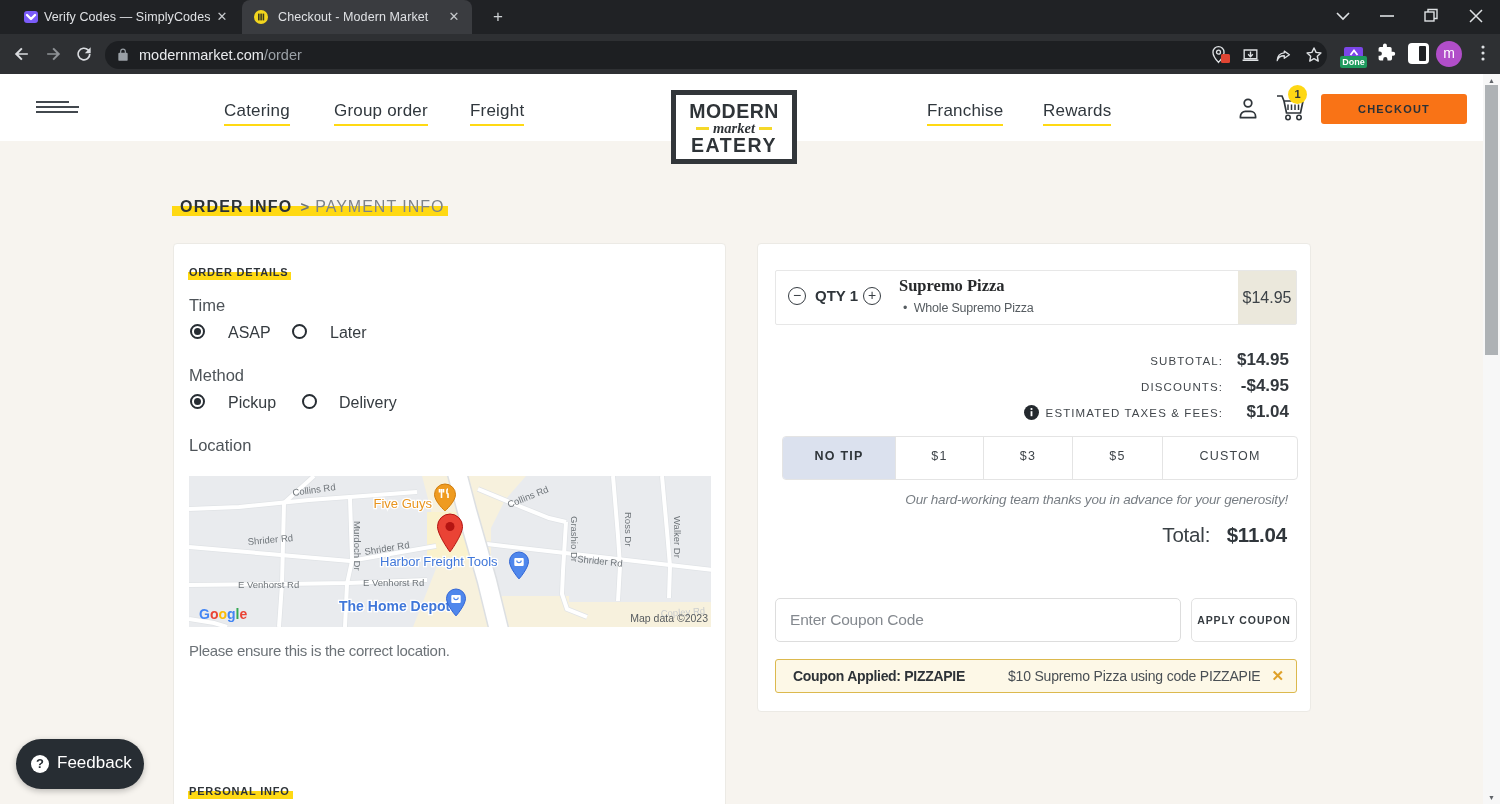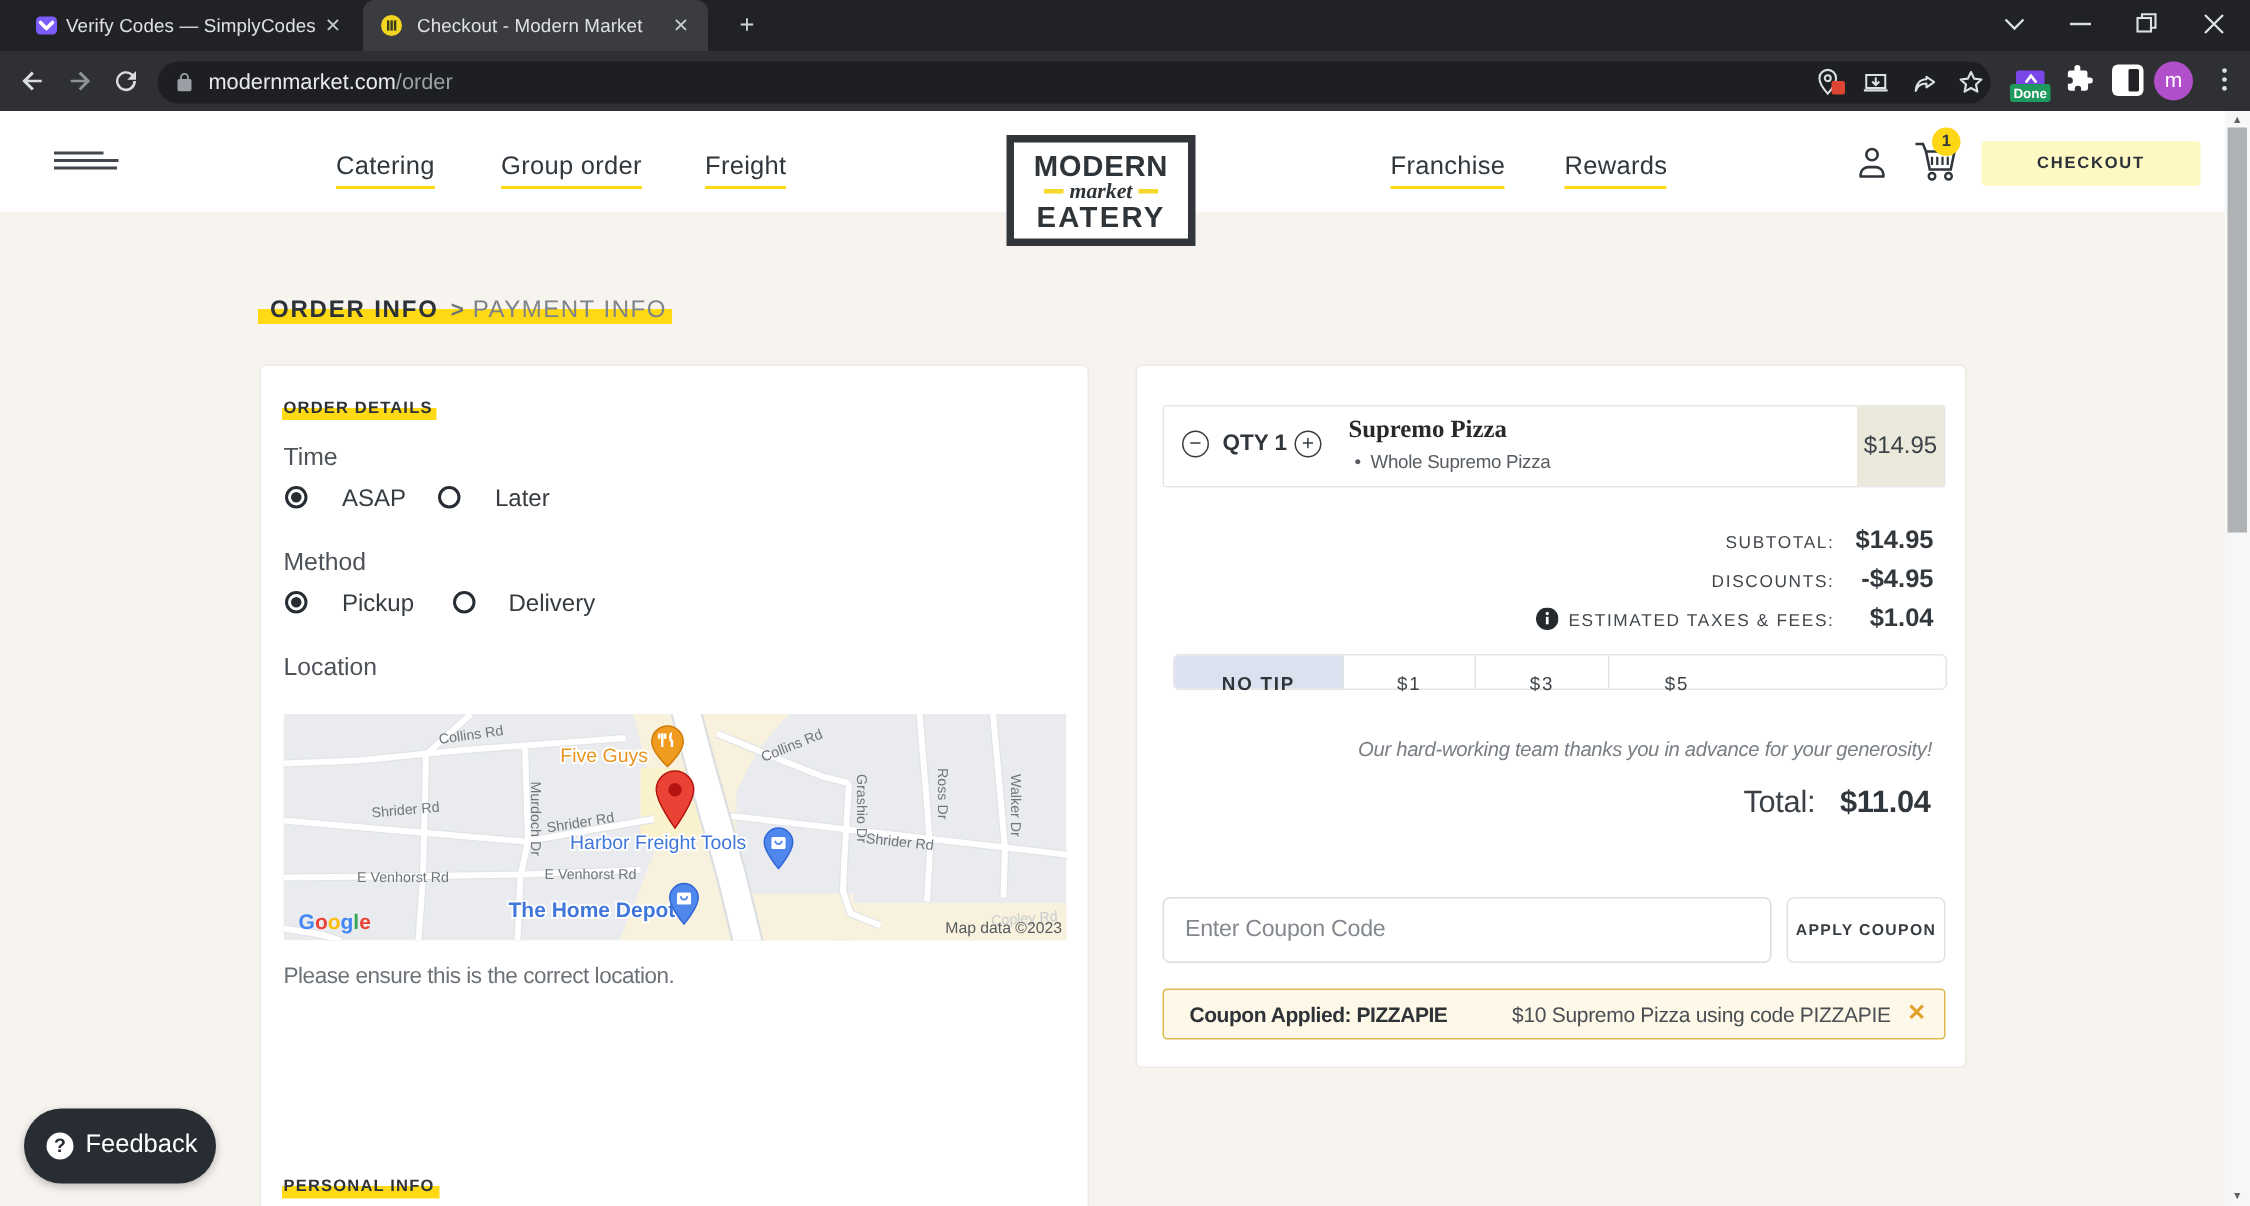--- a/index.html
+++ b/index.html
@@ -30,21 +30,21 @@
 #scroll .ar { position:absolute; left:0; width:17px; text-align:center; color:#5f6368; font-size:7px; }
 
 
 #siteheader { position:absolute; top:74px; left:0; width:1500px; height:67px; background:#ffffff; z-index:10; }
 .navlink { position:absolute; top:27px; font-size:17px; color:#30373d; letter-spacing:0.2px; padding-bottom:3px; border-bottom:2px solid #ffd913; text-decoration:none; }
 #burger { position:absolute; left:36px; top:27px; width:43px; height:12px; }
 #burger div { background:#42484e; height:1.8px; position:absolute; }
 #logo { position:absolute; left:671px; top:16px; width:126px; height:74px; background:#fff; border:5px solid #32363a; text-align:center; }
 #cartwrap { position:absolute; left:1274px; top:18px; }
 #cartbadge { position:absolute; left:14px; top:-7px; width:19px; height:19px; background:#fed714; border-radius:50%; font-size:11px; font-weight:bold; color:#2f353a; line-height:19px; text-align:center; }
-#checkoutbtn { position:absolute; left:1321px; top:20px; width:146px; height:30px; background:#fef9c3; border-radius:3px; font-size:11px; font-weight:bold; letter-spacing:1.2px; color:#2a3138; text-align:center; line-height:30px; }
+#checkoutbtn { position:absolute; left:1321px; top:20px; width:146px; height:30px; background:#f97316; border-radius:3px; font-size:11px; font-weight:bold; letter-spacing:1.2px; color:#2a3138; text-align:center; line-height:30px; }
 
 
 #crumb { position:absolute; left:180px; top:198px; font-size:16px; white-space:nowrap; z-index:2; }
 #crumbbar { position:absolute; left:172px; top:206px; width:276px; height:10px; background:#ffd913; z-index:1; }
 #crumb b { font-weight:bold; color:#2c3237; letter-spacing:1.2px; }
 #crumb .sep { color:#6e757b; font-weight:bold; font-size:15px; }
 #crumb .dim { color:#7d8389; letter-spacing:1.0px; }
 
 .card { position:absolute; background:#fff; border:1px solid #eceae5; border-radius:4px; }
 #leftcard { left:173px; top:243px; width:553px; height:620px; }
@@ -58,21 +58,21 @@
 
 .addr { font-size:15px; font-weight:bold; color:#33383d; line-height:19.3px; letter-spacing:-0.2px; }
 
 
 #itemrow { position:absolute; left:17px; top:26px; width:522px; height:55px; border:1px solid #e7e7e7; border-radius:2px; background:#fff; }
 #pricebox { position:absolute; right:0; top:0; width:58px; height:53px; background:#ebe8dc; color:#3c4247; font-size:16px; line-height:53px; text-align:center; }
 .qtycirc { display:inline-block; width:18px; height:18px; border:1.6px solid #363c42; border-radius:50%; color:#363c42; text-align:center; line-height:15px; font-size:14px; vertical-align:middle; }
 .totrow { position:absolute; right:21px; white-space:nowrap; }
 .totlabel { font-size:11.5px; letter-spacing:1.1px; color:#42474c; }
 .totval { font-size:17px; font-weight:bold; color:#33383d; display:inline-block; width:66px; text-align:right; }
-#tipbar { position:absolute; left:24px; top:192px; width:516px; height:24px; border:1px solid #e4e4e4; border-radius:4px; display:flex; background:#fff; }
+#tipbar { position:absolute; left:24px; top:192px; width:516px; height:44px; border:1px solid #e4e4e4; border-radius:4px; display:flex; background:#fff; }
 #tipbar div { border-right:1px solid #e4e4e4; font-size:12.5px; letter-spacing:1.2px; color:#3f454a; text-align:center; line-height:38px; }
 #tipbar div:last-child { border-right:none; }
 #tipbar .sel { background:#dbe1ee; font-weight:bold; color:#2f353a; border-radius:3px 0 0 3px; }
 #generosity { position:absolute; right:22px; top:248px; font-style:italic; font-size:13.5px; color:#787e84; letter-spacing:-0.2px; }
 #totalline { position:absolute; right:23px; top:279px; font-size:20.5px; color:#3a4045; letter-spacing:-0.2px; }
 #totalline b { color:#30363b; }
 #couponinput { position:absolute; left:17px; top:354px; width:406px; height:44px; border:1px solid #ddd; border-radius:5px; font-size:15.5px; letter-spacing:-0.2px; color:#84898f; line-height:42px; padding-left:14px; background:#fff; }
 #applybtn { position:absolute; left:433px; top:354px; width:106px; height:44px; border:1px solid #e2e2e2; border-radius:5px; font-size:10.5px; font-weight:bold; letter-spacing:0.9px; color:#363c41; text-align:center; line-height:42px; background:#fff; }
 #couponbar { position:absolute; left:17px; top:415px; width:522px; height:34px; background:#fdf8e7; border:1px solid #dcb94e; border-radius:3px; font-size:15px; line-height:32px; white-space:nowrap; }
 #couponbar b { color:#2e3338; }
@@ -344,20 +344,21 @@
         <circle cx="7.5" cy="7.5" r="7.5" fill="#24292e"></circle>
         <rect x="6.6" y="6.2" width="1.8" height="5" fill="#fff"></rect>
         <circle cx="7.5" cy="4" r="1.1" fill="#fff"></circle>
       </svg><span class="totlabel">ESTIMATED TAXES &amp; FEES:</span><span class="totval">$1.04</span>
   </div>
   <div id="tipbar">
     <div class="sel" style="width:113px;">NO TIP</div>
     <div style="width:88px;">$1</div>
     <div style="width:89px;">$3</div>
     <div style="width:90px;">$5</div>
+    <div style="width:134px;">CUSTOM</div>
   </div>
   <div id="generosity">Our hard-working team thanks you in advance for your generosity!</div>
   <div id="totalline">Total: &nbsp; <b style="font-weight:bold;">$11.04</b></div>
   <div id="couponinput">Enter Coupon Code</div>
   <div id="applybtn">APPLY COUPON</div>
   <div id="couponbar">
     <b style="position:absolute;left:17px;font-size:14px;letter-spacing:-0.3px;">Coupon Applied: PIZZAPIE</b>
     <span class="desc" style="position:absolute;left:232px;font-size:14px;letter-spacing:-0.2px;">$10 Supremo Pizza using code PIZZAPIE</span>
     <span class="x" style="position:absolute;right:12px;">✕</span>
   </div>

